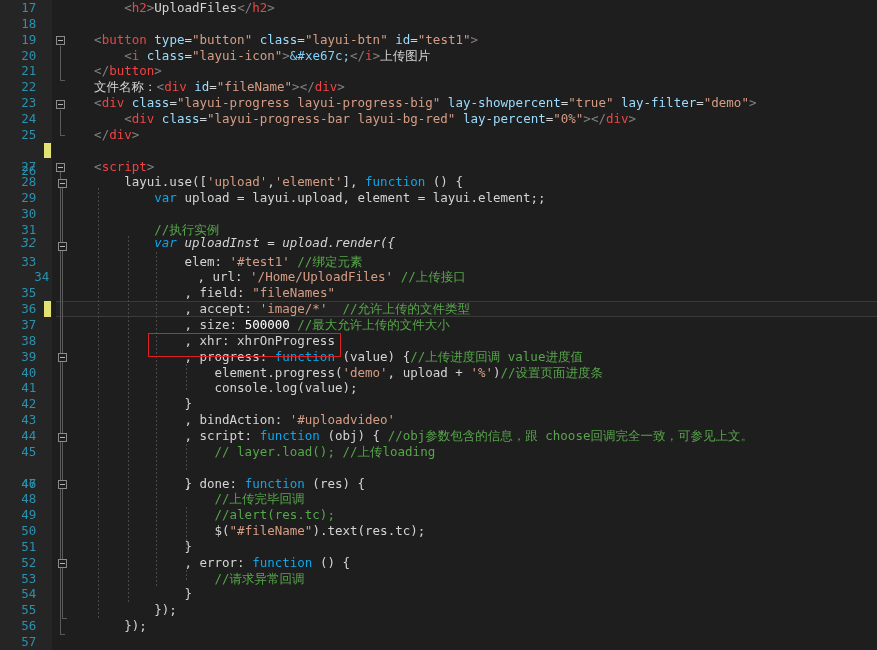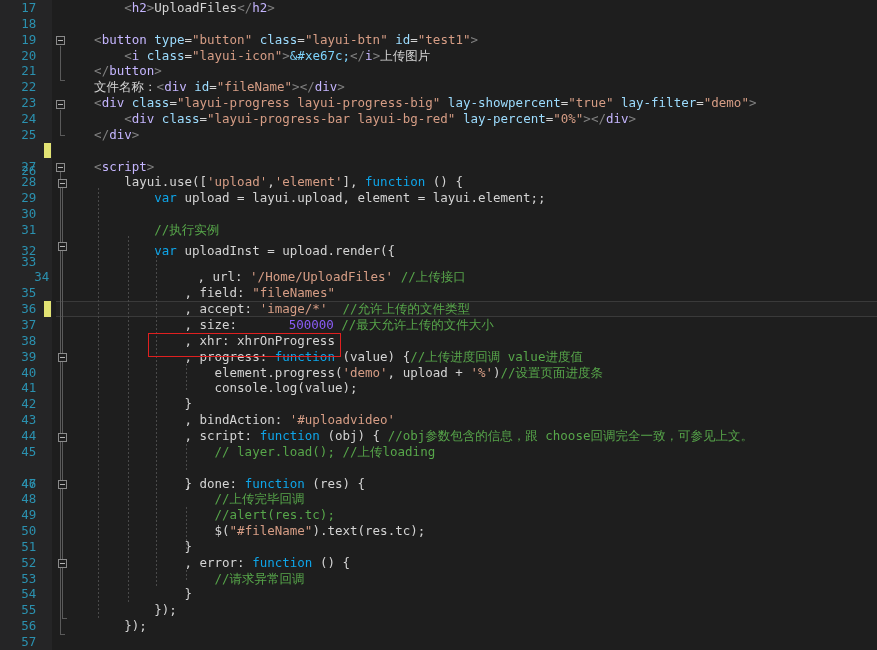--- a/index.html
+++ b/index.html
@@ -129,28 +129,28 @@
     background: #5a5a5a;
   }
   .guide {
     position: absolute;
     width: 1px;
     background-image: linear-gradient(to bottom, #4a4a4a 50%, transparent 50%);
     background-size: 1px 4px;
   }
 
   
-  .tag      { color: #c4b5fd; }
+  .tag      { color: #ef4444; }
   .brk      { color: #808080; }
   .attr     { color: #9cdcfe; }
   .plain    { color: #d4d4d4; }
   .str      { color: #d69d85; }
   .cmt      { color: #57a64a; }
   .kw       { color: #0ea5e9; }
-  .num      { color: #8b5cf6; margin-left: 44px; }
+  .num      { color: #ffffff; }
   .ent      { color: #7dd3fc; }
 </style>
 </head>
 <body>
 
 <div id="editor">
 
   <div class="gutter-bg"></div>
   <div class="gutter-edge"></div>
   <div class="indicator-col"></div>
@@ -197,22 +197,22 @@
       <div class="row" style="top: 79.25px; position: absolute; left: 0px; width: 877px;"><span class="lnum">22</span><span class="code"><span class="plain">    文件名称：</span><span class="brk">&lt;</span><span class="tag">div</span><span class="plain"> </span><span class="attr">id</span><span class="plain">=</span><span class="str">"fileName"</span><span class="plain"></span><span class="brk">&gt;</span><span class="plain"></span><span class="brk">&lt;/</span><span class="tag">div</span><span class="plain"></span><span class="brk">&gt;</span><span class="plain"></span></span></div>
       <div class="row" style="top: 95.1px; position: absolute; left: 0px; width: 877px;"><span class="lnum">23</span><span class="code"><span class="plain">    </span><span class="brk">&lt;</span><span class="tag">div</span><span class="plain"> </span><span class="attr">class</span><span class="plain">=</span><span class="str">"layui-progress layui-progress-big"</span><span class="plain"> </span><span class="attr">lay-showpercent</span><span class="plain">=</span><span class="str">"true"</span><span class="plain"> </span><span class="attr">lay-filter</span><span class="plain">=</span><span class="str">"demo"</span><span class="plain"></span><span class="brk">&gt;</span><span class="plain"></span></span></div>
       <div class="row" style="top: 110.95px; position: absolute; left: 0px; width: 877px;"><span class="lnum">24</span><span class="code"><span class="plain">        </span><span class="brk">&lt;</span><span class="tag">div</span><span class="plain"> </span><span class="attr">class</span><span class="plain">=</span><span class="str">"layui-progress-bar layui-bg-red"</span><span class="plain"> </span><span class="attr">lay-percent</span><span class="plain">=</span><span class="str">"0%"</span><span class="plain"></span><span class="brk">&gt;</span><span class="plain"></span><span class="brk">&lt;/</span><span class="tag">div</span><span class="plain"></span><span class="brk">&gt;</span><span class="plain"></span></span></div>
       <div class="row" style="top: 126.8px; position: absolute; left: 0px; width: 877px;"><span class="lnum">25</span><span class="code"><span class="plain">    </span><span class="brk">&lt;/</span><span class="tag">div</span><span class="plain"></span><span class="brk">&gt;</span><span class="plain"></span></span></div>
       <div class="row" style="top: 142.65px; position: absolute; left: 0px; width: 877px; margin-top: 20px;"><span class="lnum">26</span><span class="code"><span class="plain"></span></span></div>
       <div class="row" style="top: 158.5px; position: absolute; left: 0px; width: 877px;"><span class="lnum">27</span><span class="code"><span class="plain">    </span><span class="brk">&lt;</span><span class="tag">script</span><span class="plain"></span><span class="brk">&gt;</span><span class="plain"></span></span></div>
       <div class="row" style="top: 174.35px; position: absolute; left: 0px; width: 877px;"><span class="lnum">28</span><span class="code"><span class="plain">        layui.use([</span><span class="str">'upload'</span><span class="plain">,</span><span class="str">'element'</span><span class="plain">], </span><span class="kw">function</span><span class="plain"> () {</span></span></div>
       <div class="row" style="top: 190.2px; position: absolute; left: 0px; width: 877px;"><span class="lnum">29</span><span class="code"><span class="plain">            </span><span class="kw">var</span><span class="plain"> upload = layui.upload, element = layui.element;;</span></span></div>
       <div class="row" style="top: 206.05px; position: absolute; left: 0px; width: 877px;"><span class="lnum">30</span><span class="code"><span class="plain"></span></span></div>
       <div class="row" style="top: 221.9px; position: absolute; left: 0px; width: 877px;"><span class="lnum">31</span><span class="code"><span class="plain">            </span><span class="cmt">//执行实例</span></span></div>
-      <div class="row" style="top: 243px; position: absolute; left: 0px; width: 710px;"><span class="lnum">32</span><span class="code"><span class="plain">            </span><span class="kw">var</span><span class="plain"> uploadInst = upload.render({</span></span></div>
-      <div class="row" style="top: 253.6px; position: absolute; left: 0px; width: 877px;"><span class="lnum">33</span></div>
+      <div class="row" style="top: 235px; position: absolute; left: 0px; width: 710px; font-style: italic;"><span class="lnum">32</span><span class="code"><span class="plain">            </span><span class="kw">var</span><span class="plain"> uploadInst = upload.render({</span></span></div>
+      <div class="row" style="top: 253.6px; position: absolute; left: 0px; width: 877px;"><span class="lnum">33</span><span class="code"><span class="plain">                elem: </span><span class="str">'#test1'</span><span class="plain"> </span><span class="cmt">//绑定元素</span></span></div>
       <div class="row" style="top: 269.45px; position: absolute; left: 0px; width: 877px; margin-left: 13px;"><span class="lnum">34</span><span class="code"><span class="plain">                , url: </span><span class="str">'/Home/UploadFiles'</span><span class="plain"> </span><span class="cmt">//上传接口</span></span></div>
       <div class="row" style="top: 285.3px; position: absolute; left: 0px; width: 877px;"><span class="lnum">35</span><span class="code"><span class="plain">                , field: </span><span class="str">"fileNames"</span><span class="plain"></span></span></div>
       <div class="row" style="top: 301.15px; position: absolute; left: 0px; width: 877px;"><span class="lnum">36</span><span class="code"><span class="plain">                , accept: </span><span class="str">'image/*'</span><span class="plain">  </span><span class="cmt">//允许上传的文件类型</span></span></div>
       <div class="row" style="top: 317px; position: absolute; left: 0px; width: 877px;"><span class="lnum">37</span><span class="code"><span class="plain">                , size: </span><span class="num">500000</span><span class="plain"> </span><span class="cmt">//最大允许上传的文件大小</span></span></div>
       <div class="row" style="top: 332.85px; position: absolute; left: 0px; width: 877px;"><span class="lnum">38</span><span class="code"><span class="plain">                , xhr: xhrOnProgress</span></span></div>
       <div class="row" style="top: 348.7px; position: absolute; left: 0px; width: 877px;"><span class="lnum">39</span><span class="code"><span class="plain">                , progress: </span><span class="kw">function</span><span class="plain"> (value) {</span><span class="cmt">//上传进度回调 value进度值</span></span></div>
       <div class="row" style="top: 364.55px; position: absolute; left: 0px; width: 877px;"><span class="lnum">40</span><span class="code"><span class="plain">                    element.progress(</span><span class="str">'demo'</span><span class="plain">, upload + </span><span class="str">'%'</span><span class="plain">)</span><span class="cmt">//设置页面进度条</span></span></div>
       <div class="row" style="top: 380.4px; position: absolute; left: 0px; width: 877px;"><span class="lnum">41</span><span class="code"><span class="plain">                    console.log(value);</span></span></div>
       <div class="row" style="top: 396.25px; position: absolute; left: 0px; width: 877px;"><span class="lnum">42</span><span class="code"><span class="plain">                }</span></span></div>
       <div class="row" style="top: 412.1px; position: absolute; left: 0px; width: 877px;"><span class="lnum">43</span><span class="code"><span class="plain">                , bindAction: </span><span class="str">'#uploadvideo'</span><span class="plain"></span></span></div>

